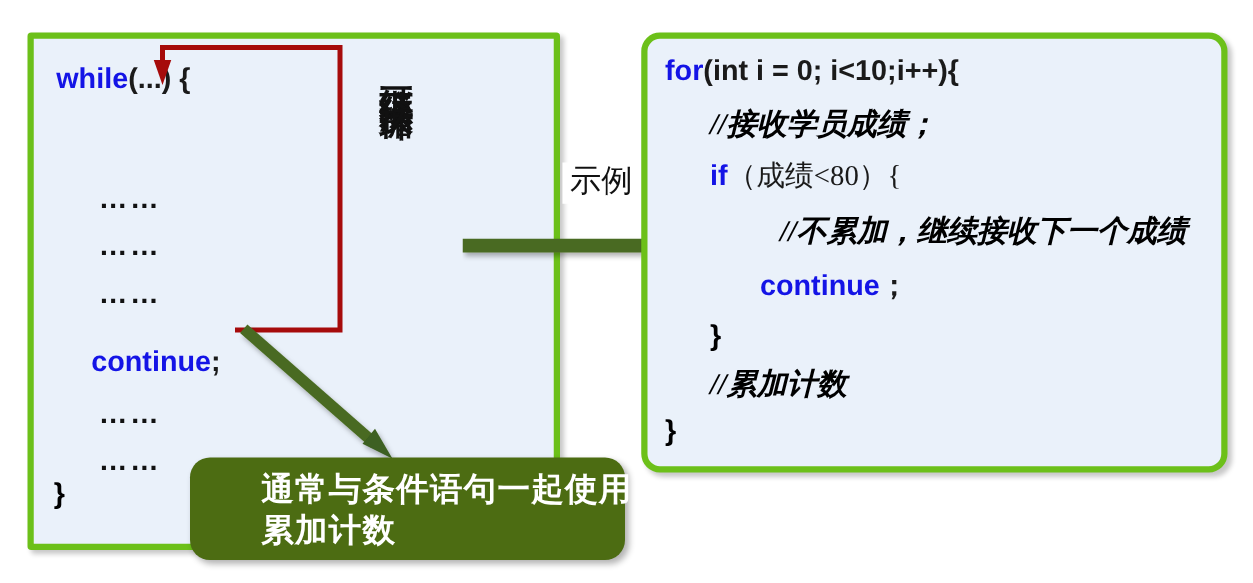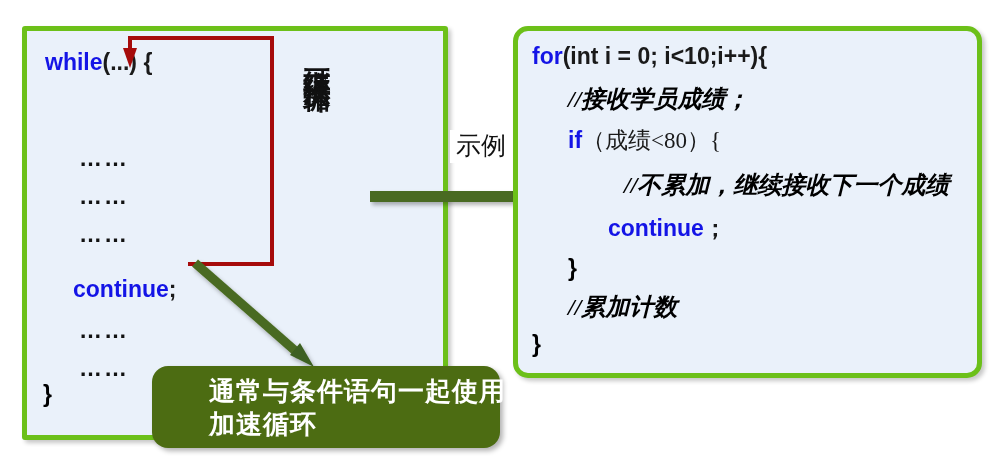--- a/index.html
+++ b/index.html
@@ -191,16 +191,16 @@
     <div class="code-line" style="left:70px; top:182px;margin-left:20px;">
       <span class="kw">continue</span><span class="punct">；</span>
     </div>
     <div class="code-line" style="left:50px; top:224px;">}</div>
     <div class="code-line comment" style="left:50px; top:260px;">//累加计数</div>
     <div class="code-line" style="left:14px; top:300px;">}</div>
   </div>
 
   <div id="callout">
     <div class="cline">通常与条件语句一起使用，</div>
-    <div class="cline">加速循环</div>
+    <div class="cline">累加计数</div>
   </div>
 
 </div>
 
 </body></html>

